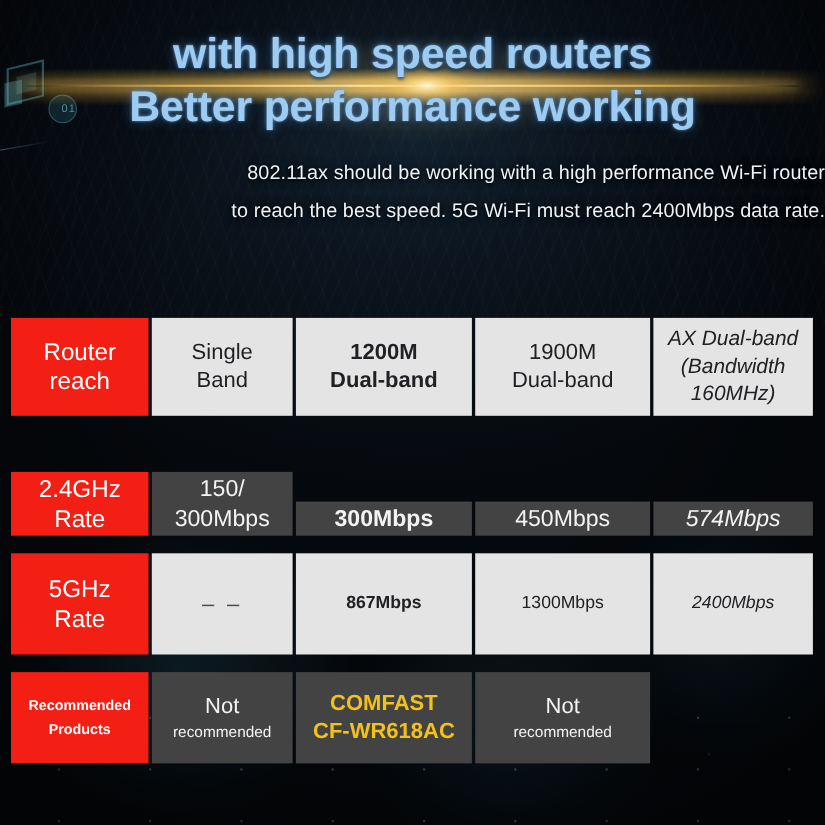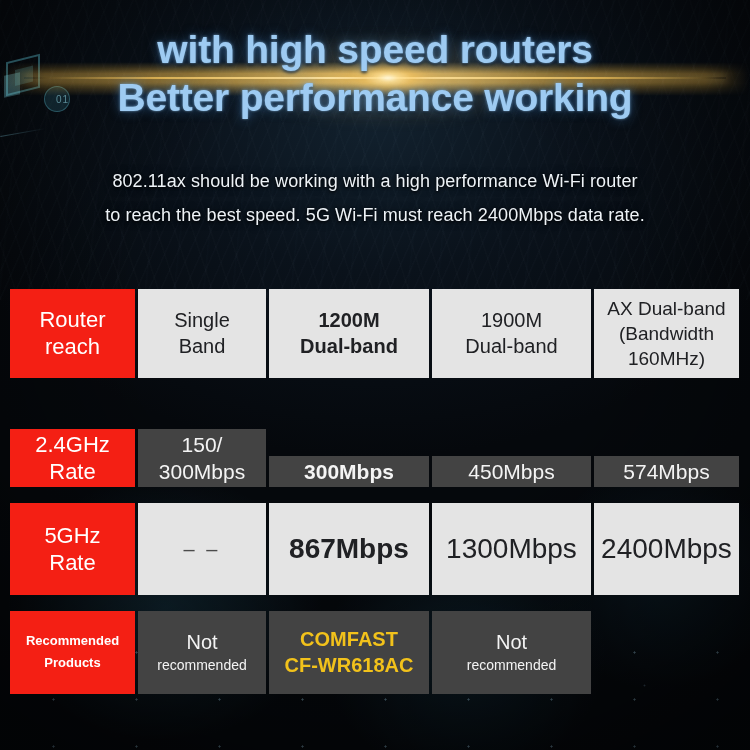--- a/index.html
+++ b/index.html
@@ -155,22 +155,22 @@
     z-index: 3;
     background: radial-gradient(ellipse 50% 50% at 50% 50%,
       rgba(250,200,100,0.30) 0%,
       rgba(235,175,70,0.14) 40%,
       rgba(220,160,55,0) 100%);
     filter: blur(5px);
   }
 
   
   .subcopy {
-    position: absolute; left: 0; right: 0; top: 164px;
-    text-align: center;
+    position: absolute; left: 0; right: 0; top: 140px;
+    text-align: right;
     z-index: 5;
   }
   .subcopy-line {
     font-size: 18px;
     line-height: 34px;
     color: #eef3f7;
     text-shadow: 0 1px 3px rgba(0,0,0,0.95), 0 0 10px rgba(0,0,0,0.6);
     letter-spacing: 0.1px;
   }
 
@@ -203,41 +203,41 @@
     justify-content: center;
     text-align: center;
     padding: 2px 4px;
     overflow: hidden;
   }
   
   .c-label { width: 125px; flex: none; }
   .c-d1 { width: 128px; flex: none; }
   .c-d2 { width: 160px; flex: none; font-weight: bold; }
   .c-d3 { width: 159px; flex: none; }
-  .c-d4 { width: 145px; flex: none; }
+  .c-d4 { width: 145px; flex: none; font-style: italic; }
 
   .cell-red {
     background: #f41f14;
     color: #ffffff;
   }
   .cell-light {
     background: #e4e4e4;
     color: #202124;
   }
   .cell-dark {
     background: #434343;
     color: #f4f4f4;
   }
 
   .t-label     { font-size: 22px; line-height: 27px; }
   .t-label-sm  { font-size: 13px; line-height: 22px; font-weight: bold; }
   .t-head      { font-size: 20px; line-height: 26px; }
   .t-head-sm   { font-size: 19px; line-height: 25px; }
   .t-val       { font-size: 21px; line-height: 27px; }
-  .t-val-2     { font-size: 28px; line-height: 26px; }
+  .t-val-2     { font-size: 16px; line-height: 26px; }
   .t-dash      { font-size: 20px; line-height: 26px; letter-spacing: 3px; color: #4b4b4b; }
   .t-rec-big   { font-size: 20px; line-height: 25px; }
   .t-rec-small { font-size: 14px; line-height: 20px; }
   .t-gold      { color: #f2c21b; font-size: 20px; line-height: 26px; }
 </style>
 </head>
 <body>
 
 <div id="page">
 

